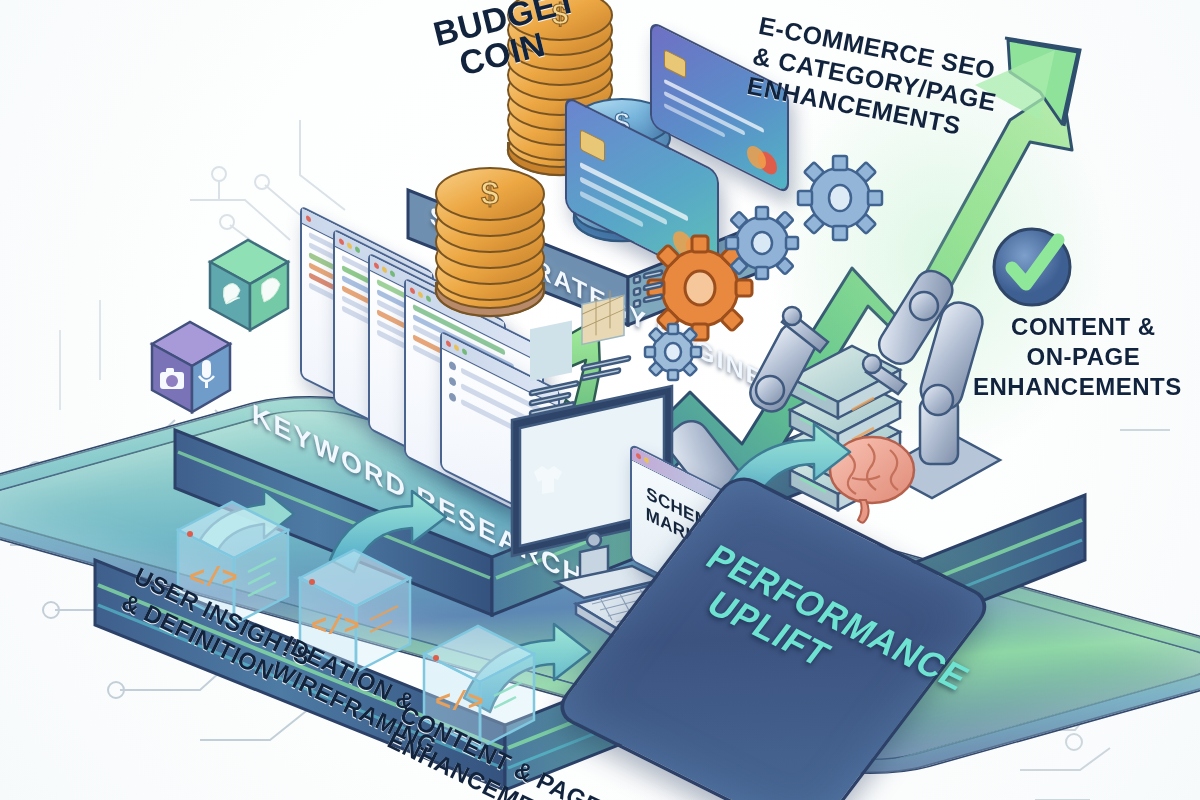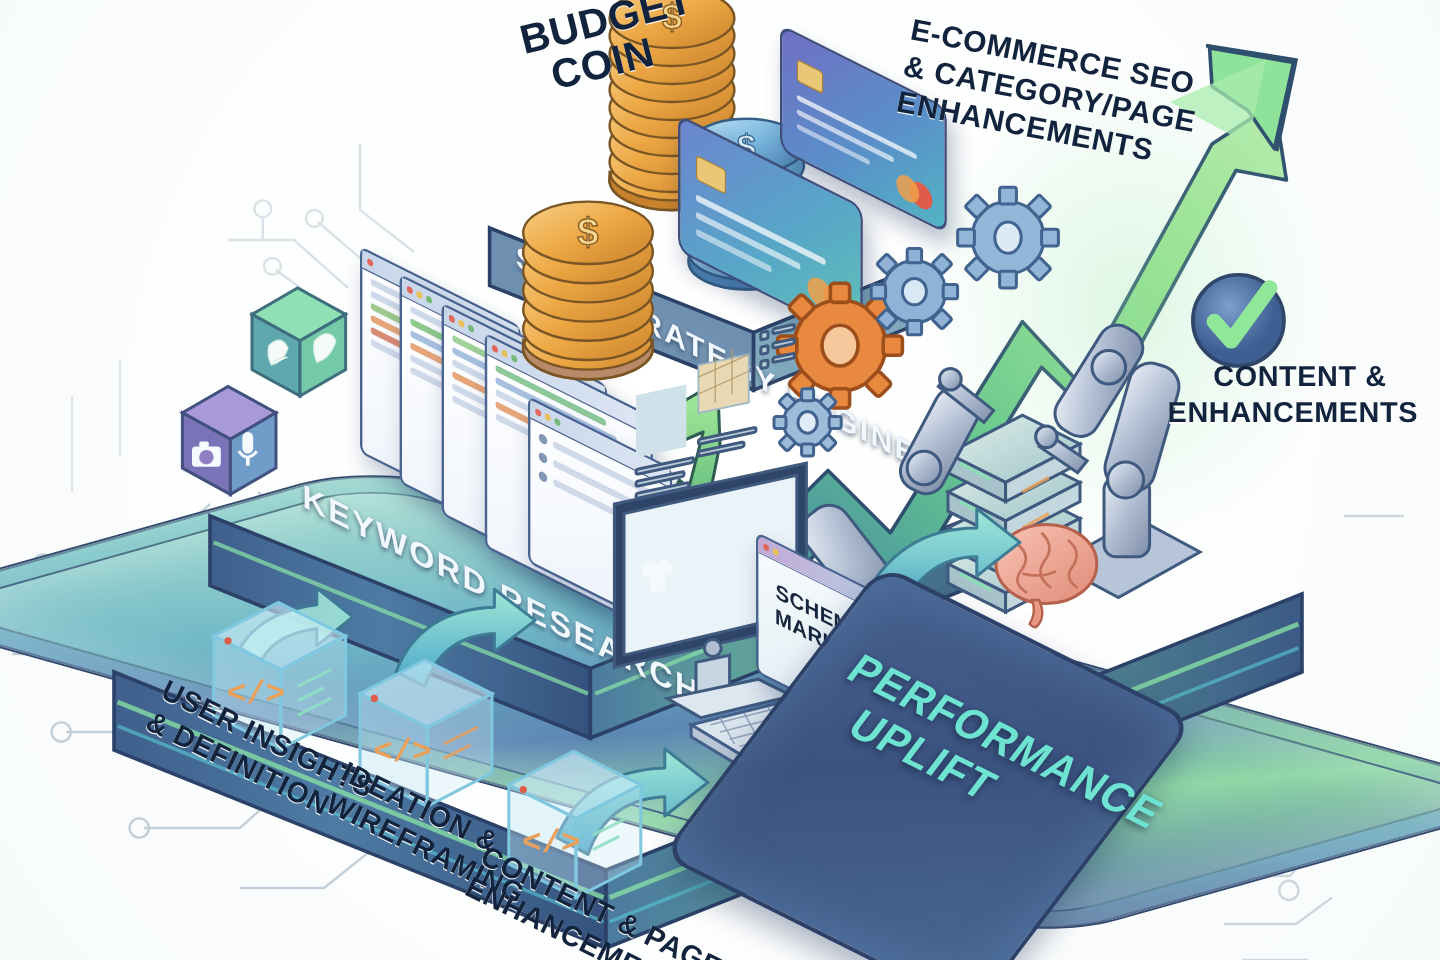--- a/index.html
+++ b/index.html
@@ -678,22 +678,23 @@
     <div>BUDGET</div>
     <div style="margin-left:18px">COIN</div>
   </div>
 
   <div class="calloutDark noSel" style="left:762px;top:10px;font-size:25px;transform:rotate(11deg);transform-origin:0 0;line-height:1.22">
     <div>E-COMMERCE SEO</div>
     <div>&amp; CATEGORY/PAGE</div>
     <div>ENHANCEMENTS</div>
   </div>
 
-  <div class="calloutDark noSel" style="left:985px;top:300px;font-size:24px;line-height:1.25;text-align:center">
+  <div class="calloutDark noSel" style="left:985px;top:312px;font-size:24px;line-height:1.25;text-align:center">
     <div>CONTENT &amp;</div>
+    <div>ON-PAGE</div>
     <div style="margin-left:-12px">ENHANCEMENTS</div>
   </div>
 
   <div class="calloutDark noSel" style="left:142px;top:562px;font-size:24px;transform:rotate(26deg);transform-origin:0 0;line-height:1.2">
     <div>USER INSIGHTS</div>
     <div>&amp; DEFINITION</div>
   </div>
 
   <div class="calloutDark noSel" style="left:292px;top:630px;font-size:24px;transform:rotate(26deg);transform-origin:0 0;line-height:1.2">
     <div>IDEATION &amp;</div>

